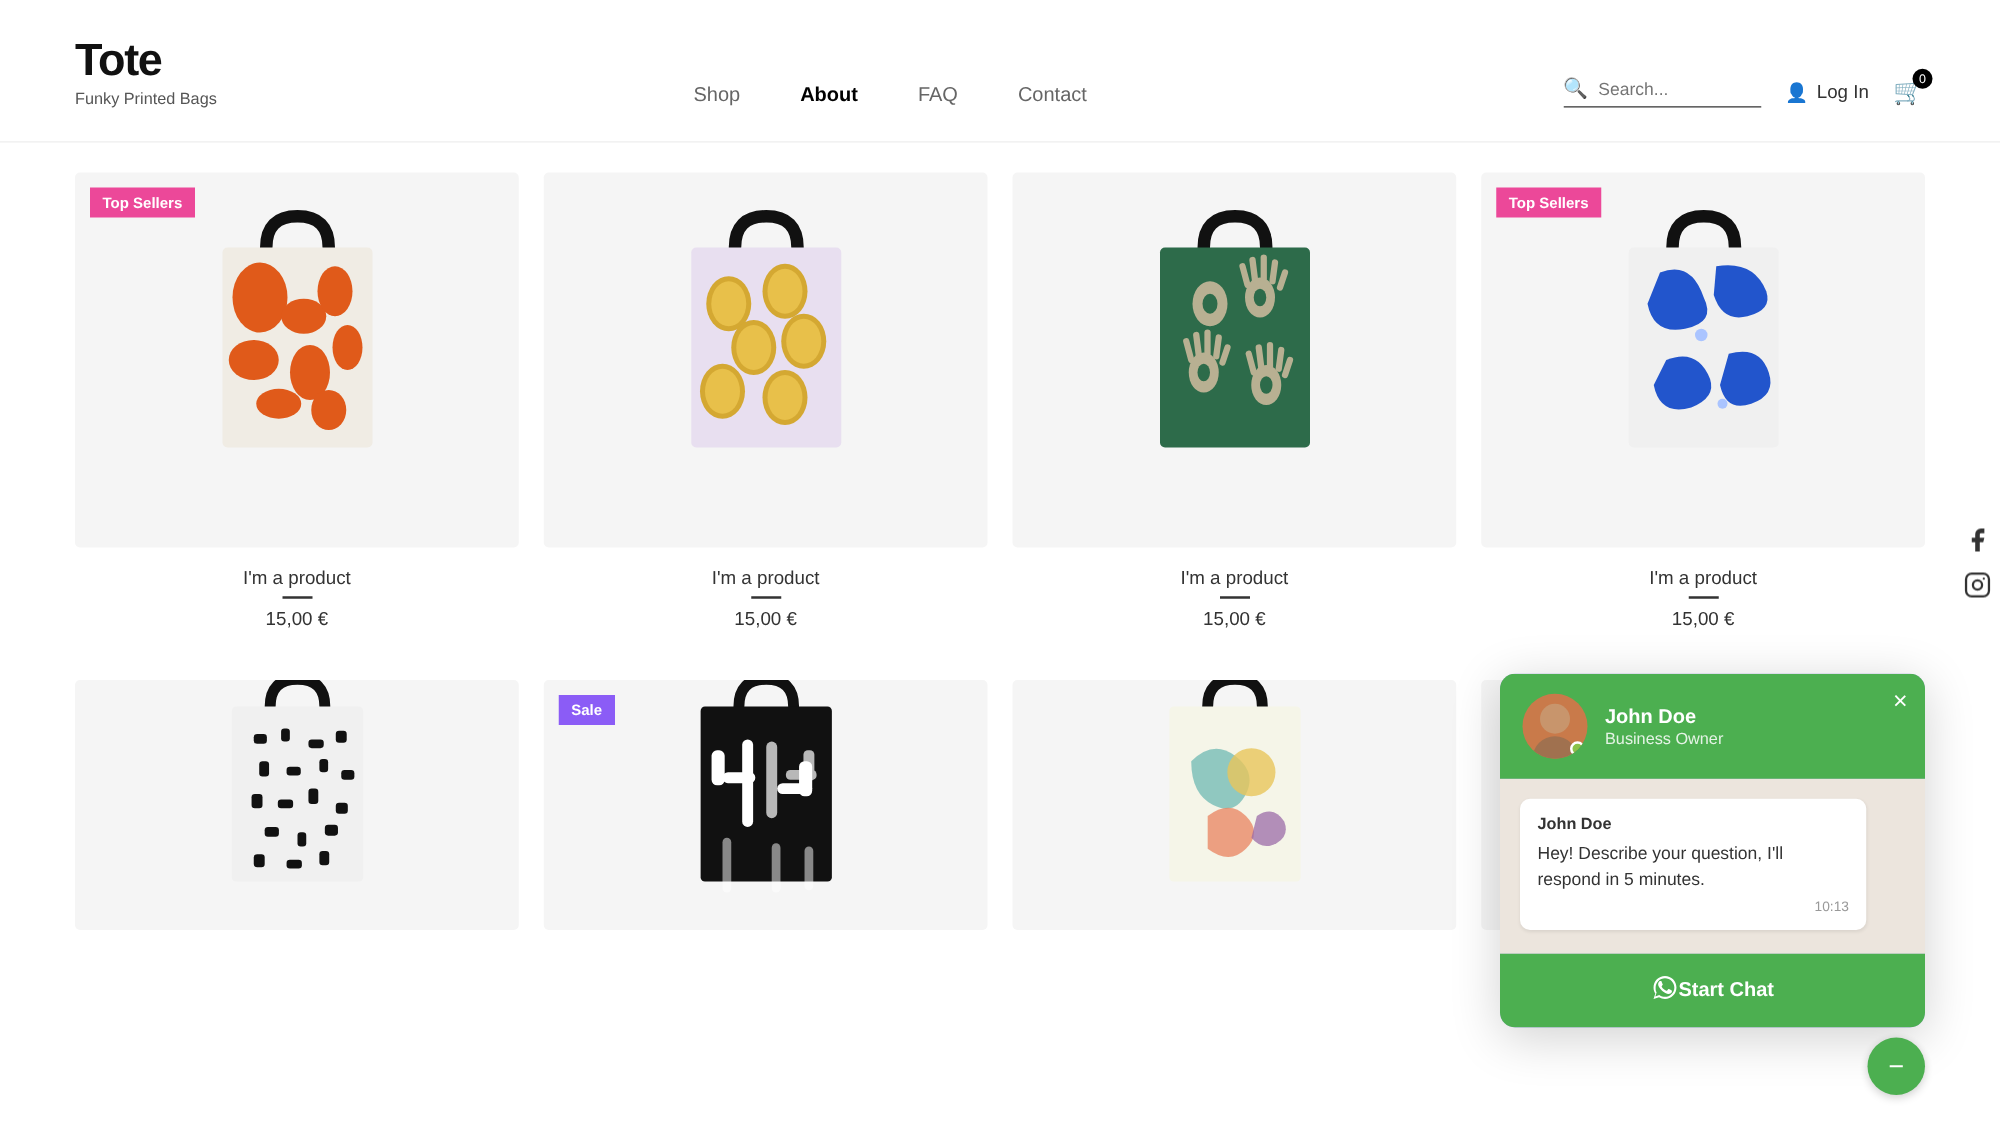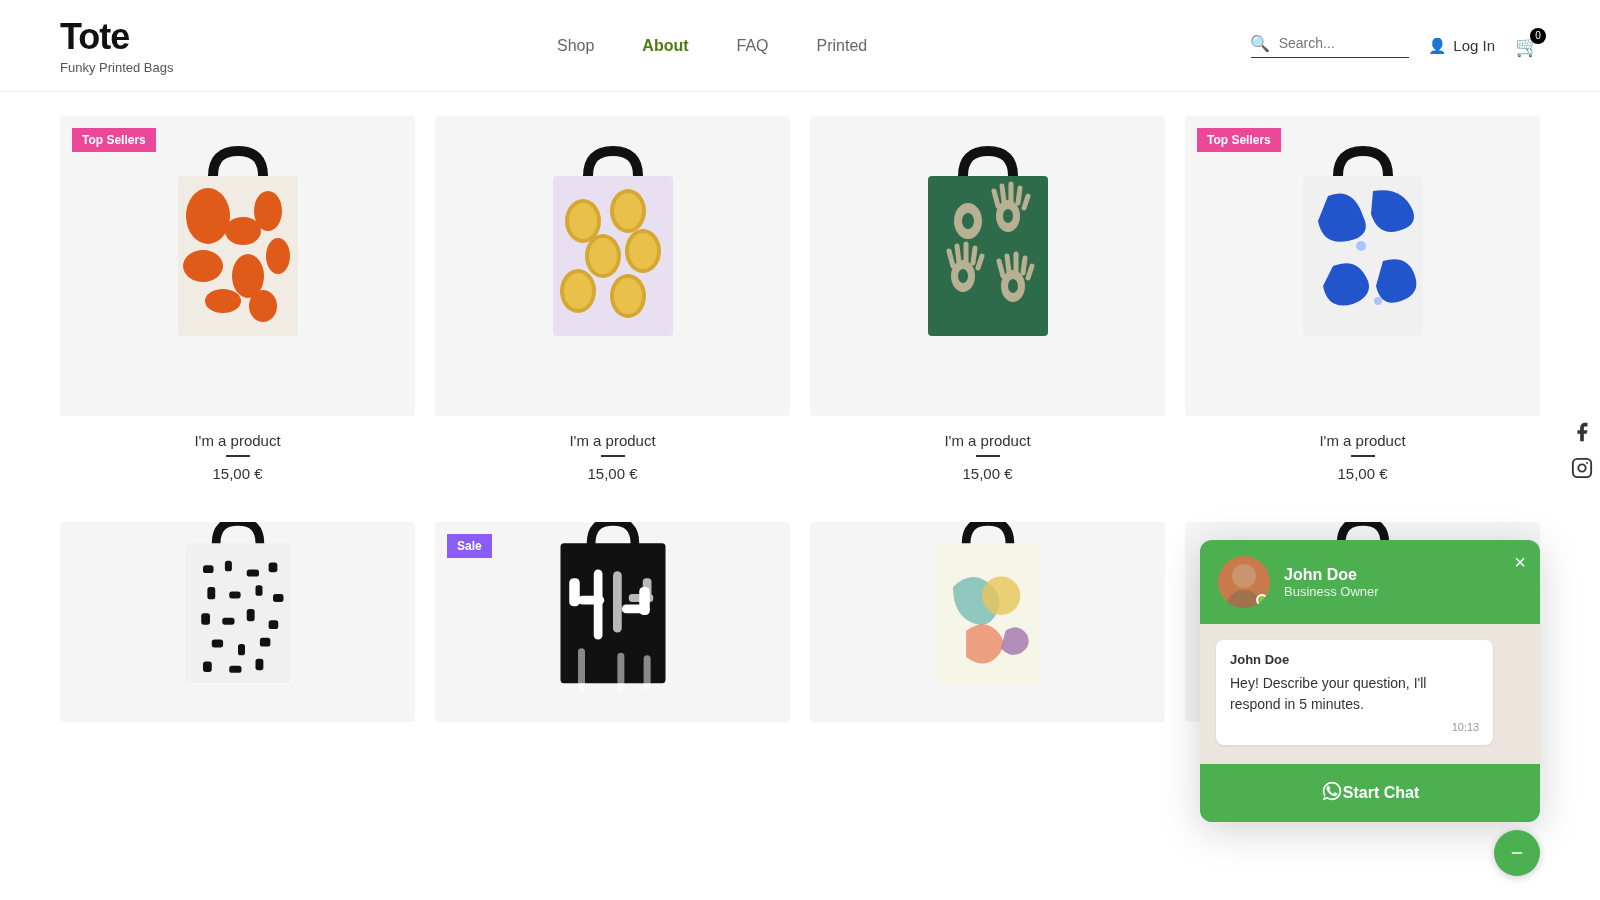--- a/index.html
+++ b/index.html
@@ -1,35 +1,35 @@
 <!DOCTYPE html>
 <html><head>
   <meta charset="utf-8">
   <style>
     * { box-sizing: border-box; margin: 0; padding: 0; }
     body { font-family: 'Helvetica Neue', Arial, sans-serif; background: #fff; color: #333; overflow-x: hidden; }
 
     
     .header {
       display: flex;
-      align-items: center;
+      align-items: flex-end;
       justify-content: space-between;
-      padding: 16px 60px;
+      padding: 27px 60px;
       border-bottom: 1px solid #eee;
       position: sticky;
       top: 0;
       background: #fff;
       z-index: 100;
     }
     .logo-block { display: flex; flex-direction: column; }
     .logo-title { font-size: 36px; font-weight: 900; color: #111; letter-spacing: -1px; }
     .logo-subtitle { font-size: 13px; color: #555; margin-top: 2px; }
     .nav { display: flex; gap: 48px; align-items: center; }
     .nav-item { font-size: 16px; color: #666; text-decoration: none; cursor: pointer; }
-    .nav-item.active { color: #4d7c0f; font-weight: 600; }
+    .nav-item.active { color: #000000; font-weight: 600; }
     .header-right { display: flex; align-items: center; gap: 20px; }
     .search-wrap { display: flex; align-items: center; border-bottom: 1.5px solid #333; padding-bottom: 4px; gap: 8px; }
     .search-wrap input { border: none; outline: none; font-size: 14px; width: 130px; color: #333; }
     .search-icon { font-size: 16px; color: #555; }
     .login-btn { display: flex; align-items: center; gap: 6px; font-size: 15px; color: #333; cursor: pointer; }
     .cart-btn { font-size: 20px; cursor: pointer; position: relative; }
     .cart-badge { background: #000; color: #fff; border-radius: 50%; width: 16px; height: 16px; font-size: 10px; display: flex; align-items: center; justify-content: center; position: absolute; top: -6px; right: -6px; }
 
     
     .main { padding: 24px 60px; }
@@ -175,21 +175,21 @@
 
 <header class="header">
   <div class="logo-block">
     <span class="logo-title">Tote</span>
     <span class="logo-subtitle">Funky Printed Bags</span>
   </div>
   <nav class="nav">
     <a class="nav-item">Shop</a>
     <a class="nav-item active">About</a>
     <a class="nav-item">FAQ</a>
-    <a class="nav-item">Printed</a>
+    <a class="nav-item">Contact</a>
   </nav>
   <div class="header-right">
     <div class="search-wrap">
       <span class="search-icon">🔍</span>
       <input type="text" placeholder="Search..." style="">
     </div>
     <div class="login-btn">
       <span>👤</span>
       <span>Log In</span>
     </div>

